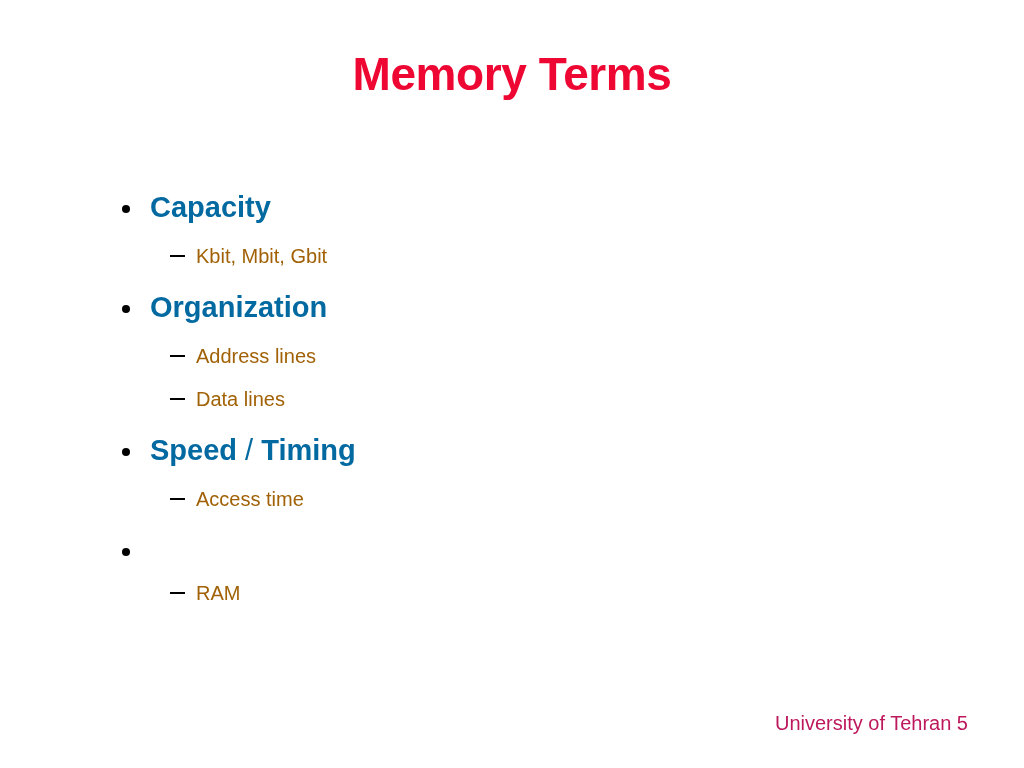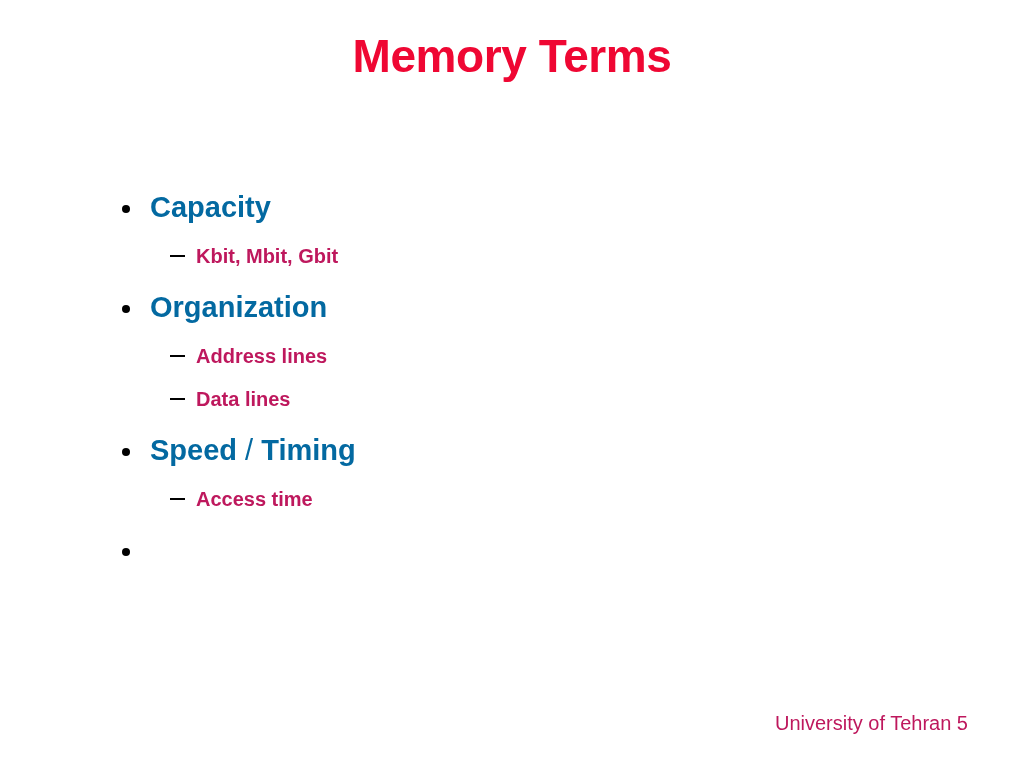--- a/index.html
+++ b/index.html
@@ -19,21 +19,21 @@
 
   .slide {
     position: absolute;
     inset: 0;
     background: #ffffff;
   }
 
   
   .slide-title {
     position: absolute;
-    top: 32px;
+    top: 50px;
     left: 0;
     width: 1024px;
     text-align: center;
     font-size: 46px;
     font-weight: bold;
     color: #ef0733;
     letter-spacing: -0.4px;
     line-height: 1.05;
     white-space: nowrap;
   }
@@ -68,23 +68,23 @@
     display: inline-block;
   }
   .l1-text .sep {
     font-weight: normal;
   }
 
   .l2-item {
     position: relative;
     padding-left: 78px;
     font-size: 20px;
-    font-weight: bold;
+    font-weight: normal;
     line-height: 1.0;
-    color: #be185d;
+    color: #a16207;
     white-space: nowrap;
   }
   .l2-item .l2-dash {
     position: absolute;
     left: 52px;
     top: 9px;
     width: 15px;
     height: 2px;
     background: #000000;
   }
@@ -154,18 +154,22 @@
       <span>Access time</span>
     </div>
 
     <div class="gap-l2-to-l1"></div>
 
     <div class="l1-item">
       <span class="l1-bullet"></span>
     </div>
     <div class="gap-l1-to-l2"></div>
     <div class="gap-l2-to-l2"></div>
+    <div class="l2-item">
+      <span class="l2-dash"></span>
+      <span>RAM</span>
+    </div>
 
   </div>
 
   <div class="footer">University of Tehran 5</div>
 
 </div>
 
 </body></html>

